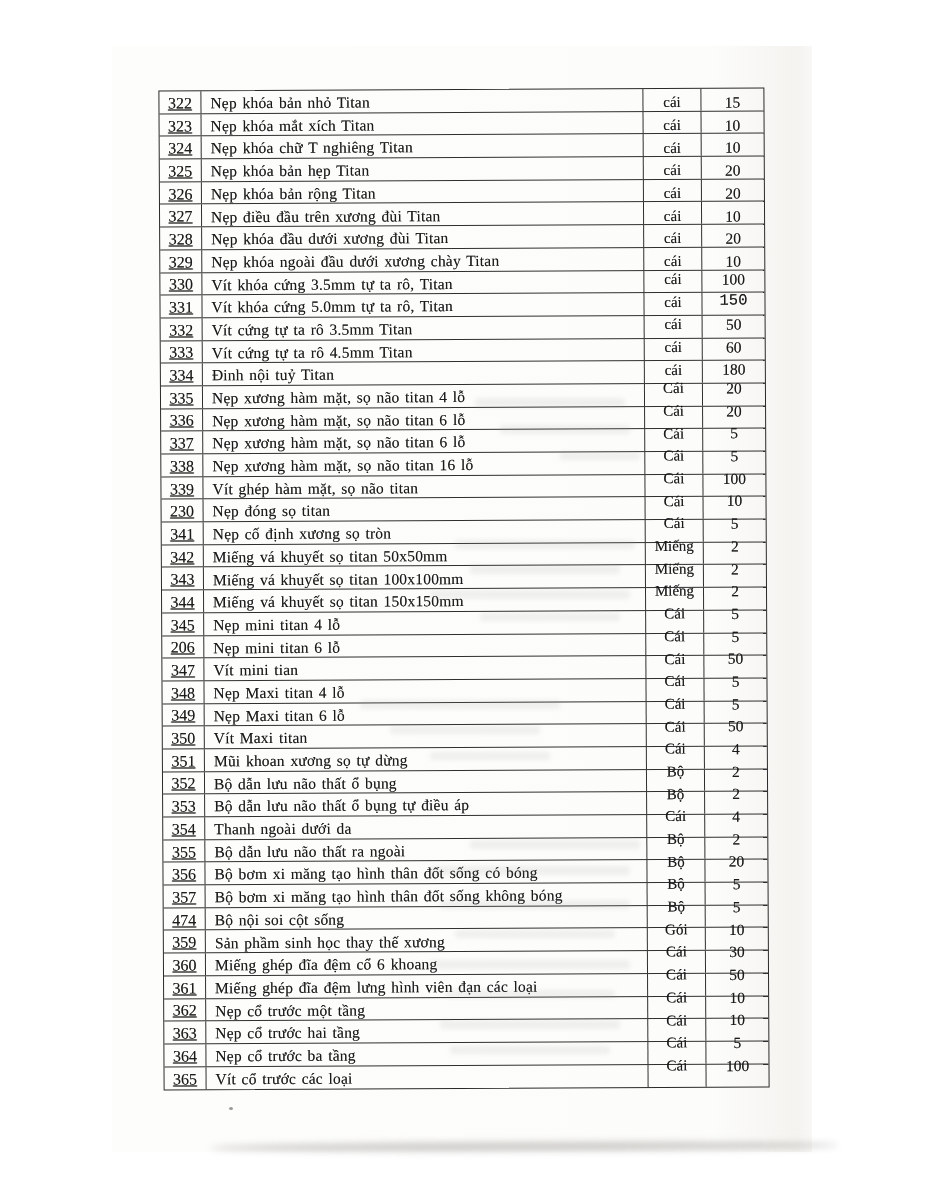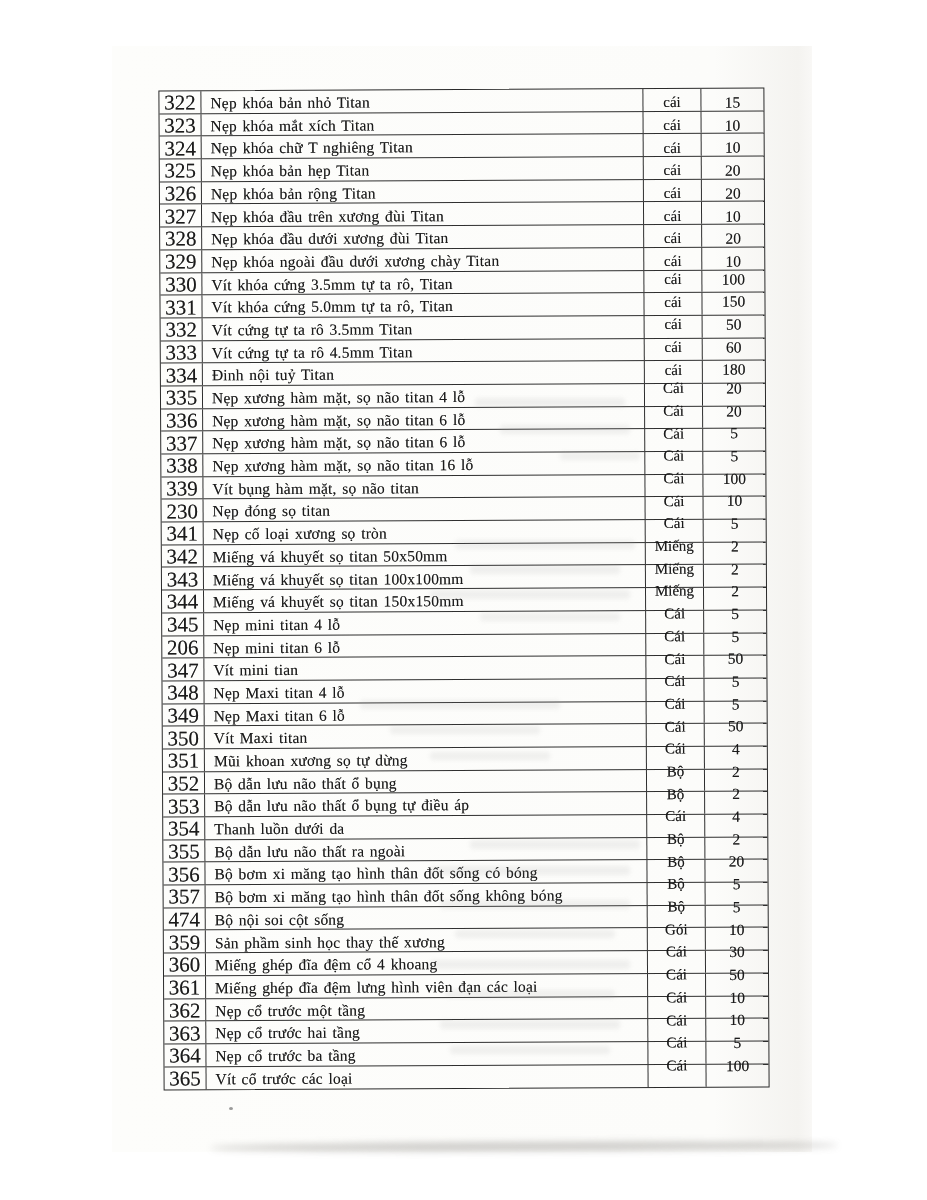--- a/index.html
+++ b/index.html
@@ -23,21 +23,21 @@
     display:flex; height:22.7px; box-sizing:border-box;
     border-bottom:1.4px solid #2f2f2f;
     align-items:center;
   }
   .row:last-child { border-bottom:none; }
   .cell {
     box-sizing:border-box; height:100%;
     display:flex; align-items:center; overflow:visible;
     text-shadow:0 0 0.5px rgba(25,25,25,0.55);
   }
-  .c-no   { width:42px;  justify-content:center; border-right:1.4px solid #2f2f2f; font-size:21px; }
+  .c-no   { width:42px;  justify-content:center; border-right:1.4px solid #2f2f2f; font-size:16px;text-decoration:underline; }
   .c-desc { width:442px; padding-left:9px;       border-right:1.4px solid #2f2f2f; font-size:15.5px; letter-spacing:0.2px; word-spacing:1.5px; white-space:nowrap; }
   .c-unit { width:58px;  justify-content:center; border-right:1.4px solid #2f2f2f; font-size:15px; }
   .c-qty  { flex:1;      justify-content:center; font-size:15.5px; }
   .t { display:inline-block; line-height:1; padding-top:2px; }
 
   
   .ghost {
     position:absolute; background:#9a9a9a; opacity:0.13;
     filter:blur(2px); border-radius:3px; pointer-events:none;
   }
@@ -126,21 +126,21 @@
           </div>
     <div class="cell c-qty">
             <span class="t shift" style="transform: translateY(2px);">20</span>
           </div>
   </div>
         <div class="row">
     <div class="cell c-no">
             <span class="t">327</span>
           </div>
     <div class="cell c-desc">
-            <span class="t">Nẹp khóa đầu trên xương đùi Titan</span>
+            <span class="t">Nẹp điều đầu trên xương đùi Titan</span>
           </div>
     <div class="cell c-unit">
             <span class="t shift" style="transform: translateY(2px);">cái</span>
           </div>
     <div class="cell c-qty">
             <span class="t shift" style="transform: translateY(2px);">10</span>
           </div>
   </div>
         <div class="row">
     <div class="cell c-no">
@@ -188,21 +188,21 @@
     <div class="cell c-no">
             <span class="t">331</span>
           </div>
     <div class="cell c-desc">
             <span class="t">Vít khóa cứng 5.0mm tự ta rô, Titan</span>
           </div>
     <div class="cell c-unit">
             <span class="t shift" style="transform: translateY(-3px);">cái</span>
           </div>
     <div class="cell c-qty">
-            <span class="t shift" style="transform: translateY(-3px);">150</span>
+            <span class="t shift" style="transform: translateY(-3px); font-family: Liberation Mono, monospace;">150</span>
           </div>
   </div>
         <div class="row">
     <div class="cell c-no">
             <span class="t">332</span>
           </div>
     <div class="cell c-desc">
             <span class="t">Vít cứng tự ta rô 3.5mm Titan</span>
           </div>
     <div class="cell c-unit">
@@ -294,21 +294,21 @@
           </div>
     <div class="cell c-qty">
             <span class="t shift" style="transform: translateY(-7.45px);">5</span>
           </div>
   </div>
         <div class="row">
     <div class="cell c-no">
             <span class="t">339</span>
           </div>
     <div class="cell c-desc">
-            <span class="t">Vít bụng hàm mặt, sọ não titan</span>
+            <span class="t">Vít ghép hàm mặt, sọ não titan</span>
           </div>
     <div class="cell c-unit">
             <span class="t shift" style="transform: translateY(-7.6px);">Cái</span>
           </div>
     <div class="cell c-qty">
             <span class="t shift" style="transform: translateY(-7.6px);">100</span>
           </div>
   </div>
         <div class="row">
     <div class="cell c-no">
@@ -322,21 +322,21 @@
           </div>
     <div class="cell c-qty">
             <span class="t shift" style="transform: translateY(-7.75px);">10</span>
           </div>
   </div>
         <div class="row">
     <div class="cell c-no">
             <span class="t">341</span>
           </div>
     <div class="cell c-desc">
-            <span class="t">Nẹp cố loại xương sọ tròn</span>
+            <span class="t">Nẹp cố định xương sọ tròn</span>
           </div>
     <div class="cell c-unit">
             <span class="t shift" style="transform: translateY(-7.9px);">Cái</span>
           </div>
     <div class="cell c-qty">
             <span class="t shift" style="transform: translateY(-7.9px);">5</span>
           </div>
   </div>
         <div class="row">
     <div class="cell c-no">
@@ -504,21 +504,21 @@
           </div>
     <div class="cell c-qty">
             <span class="t shift" style="transform: translateY(-9.7px);">2</span>
           </div>
   </div>
         <div class="row">
     <div class="cell c-no">
             <span class="t">354</span>
           </div>
     <div class="cell c-desc">
-            <span class="t">Thanh luồn dưới da</span>
+            <span class="t">Thanh ngoài dưới da</span>
           </div>
     <div class="cell c-unit">
             <span class="t shift" style="transform: translateY(-9.85px);">Cái</span>
           </div>
     <div class="cell c-qty">
             <span class="t shift" style="transform: translateY(-9.85px);">4</span>
           </div>
   </div>
         <div class="row">
     <div class="cell c-no">
@@ -588,21 +588,21 @@
           </div>
     <div class="cell c-qty">
             <span class="t shift" style="transform: translateY(-10.5px);">10</span>
           </div>
   </div>
         <div class="row">
     <div class="cell c-no">
             <span class="t">360</span>
           </div>
     <div class="cell c-desc">
-            <span class="t">Miếng ghép đĩa đệm cổ 4 khoang</span>
+            <span class="t">Miếng ghép đĩa đệm cổ 6 khoang</span>
           </div>
     <div class="cell c-unit">
             <span class="t shift" style="transform: translateY(-10.5px);">Cái</span>
           </div>
     <div class="cell c-qty">
             <span class="t shift" style="transform: translateY(-10.5px);">30</span>
           </div>
   </div>
         <div class="row">
     <div class="cell c-no">

